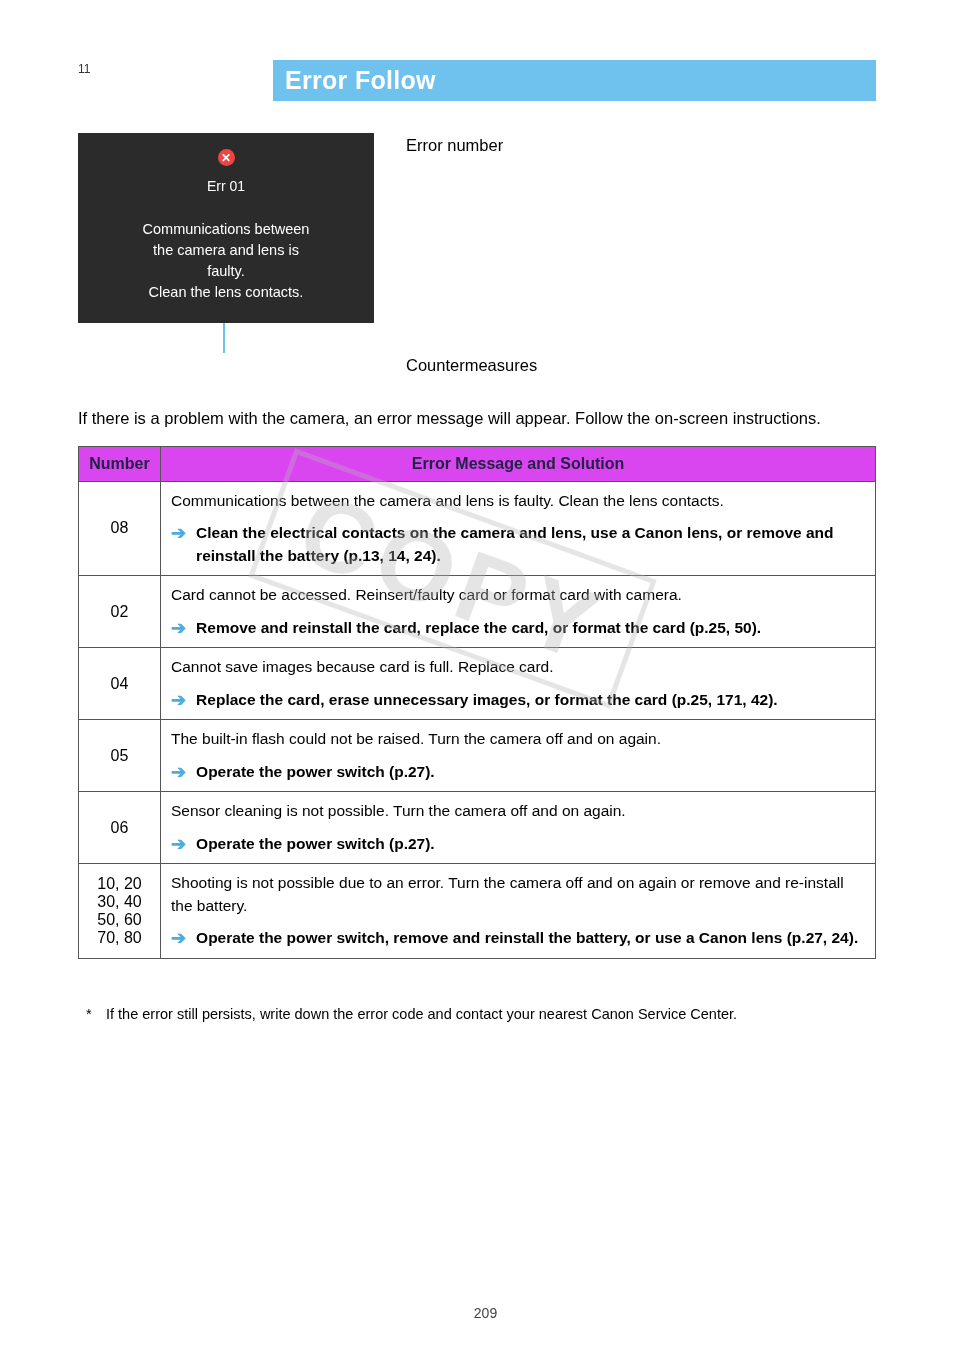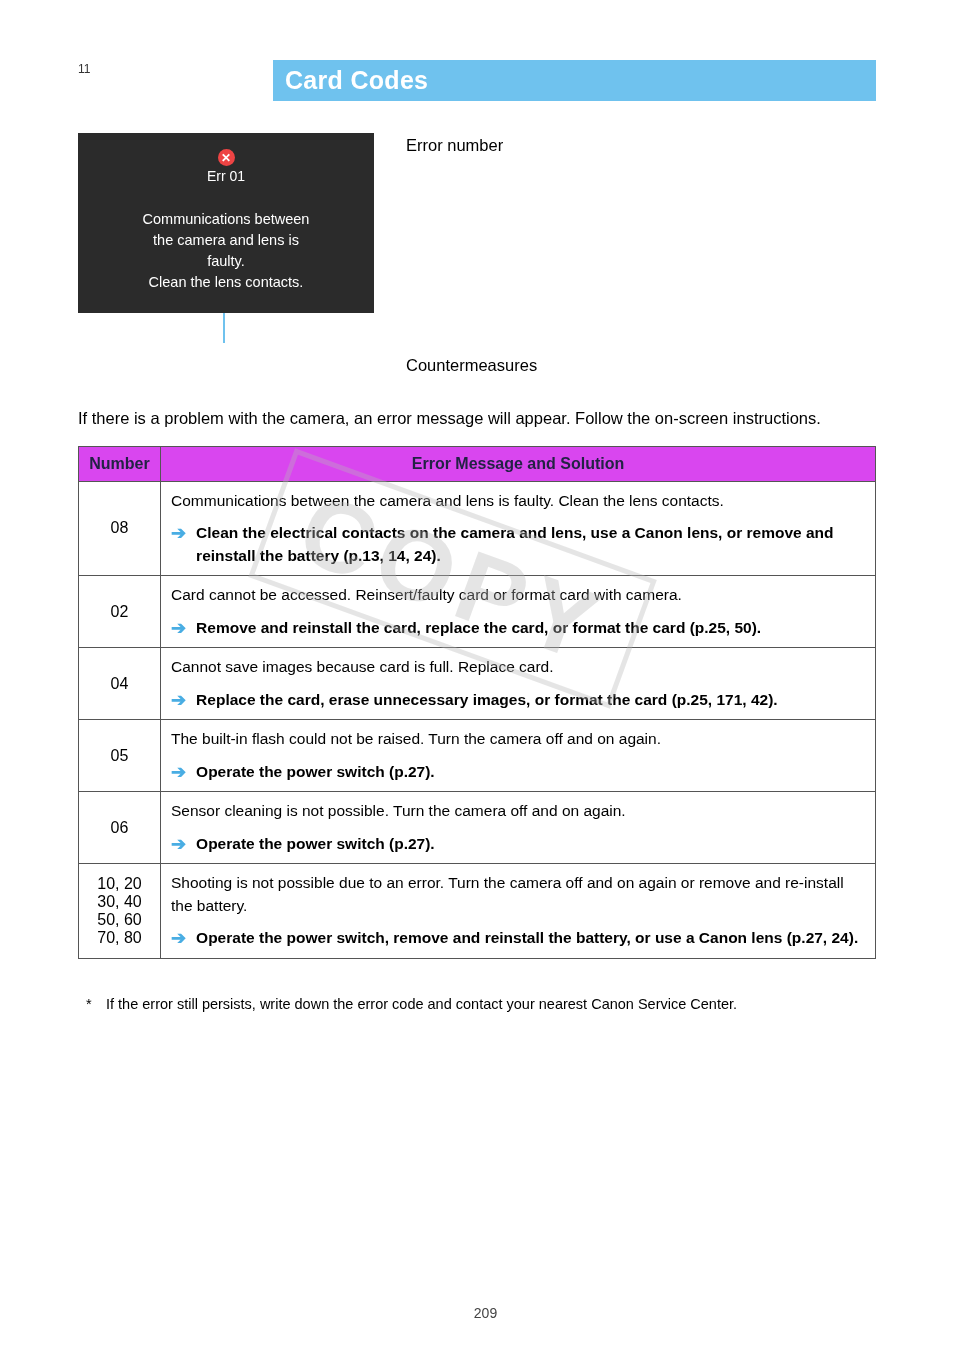--- a/index.html
+++ b/index.html
@@ -59,21 +59,21 @@
     border-radius: 50%;
     background: #e44;
     color: #fff;
     font-weight: bold;
     font-size: 12px;
     line-height: 1;
     margin-top: 4px;
   }
   .cam-err {
     font-size: 14px;
-    margin-top: 2px;
+    margin-top: 12px;
     display: inline-block;
   }
   .cam-msg {
     font-size: 14.5px;
     line-height: 1.45;
     margin-top: 24px;
   }
   .cam-pointer {
     position: absolute;
     left: 145px;
@@ -130,21 +130,21 @@
     font-size:100px;
     font-weight:900;
     letter-spacing:8px;
     padding:6px 30px;
     opacity:0.35;
     pointer-events:none;
     font-family: Arial, sans-serif;
   }
 
   .foot-note {
-    margin-top: 34px;
+    margin-top: 44px;
     font-size: 14.5px;
     line-height: 1.55;
     padding-left: 28px;
     position: relative;
   }
   .foot-note::before {
     content: "*";
     position: absolute;
     left: 8px;
     top: 0;
@@ -158,21 +158,21 @@
     color:#444;
   }
 </style>
 </head>
 <body>
 
 <div class="page">
 
   <div class="header">
     <div class="page-num-top">11</div>
-    <div class="header-bar">Card Codes</div>
+    <div class="header-bar">Error Follow</div>
   </div>
 
   <div class="content-row">
     <div class="cam-block">
       <div class="cam-screen">
         <span class="cam-x">✕</span><br>
         <span class="cam-err">Err 01</span>
         <div class="cam-msg">
           <span>Communications between</span><br>
           <span>the camera and lens is</span><br>

